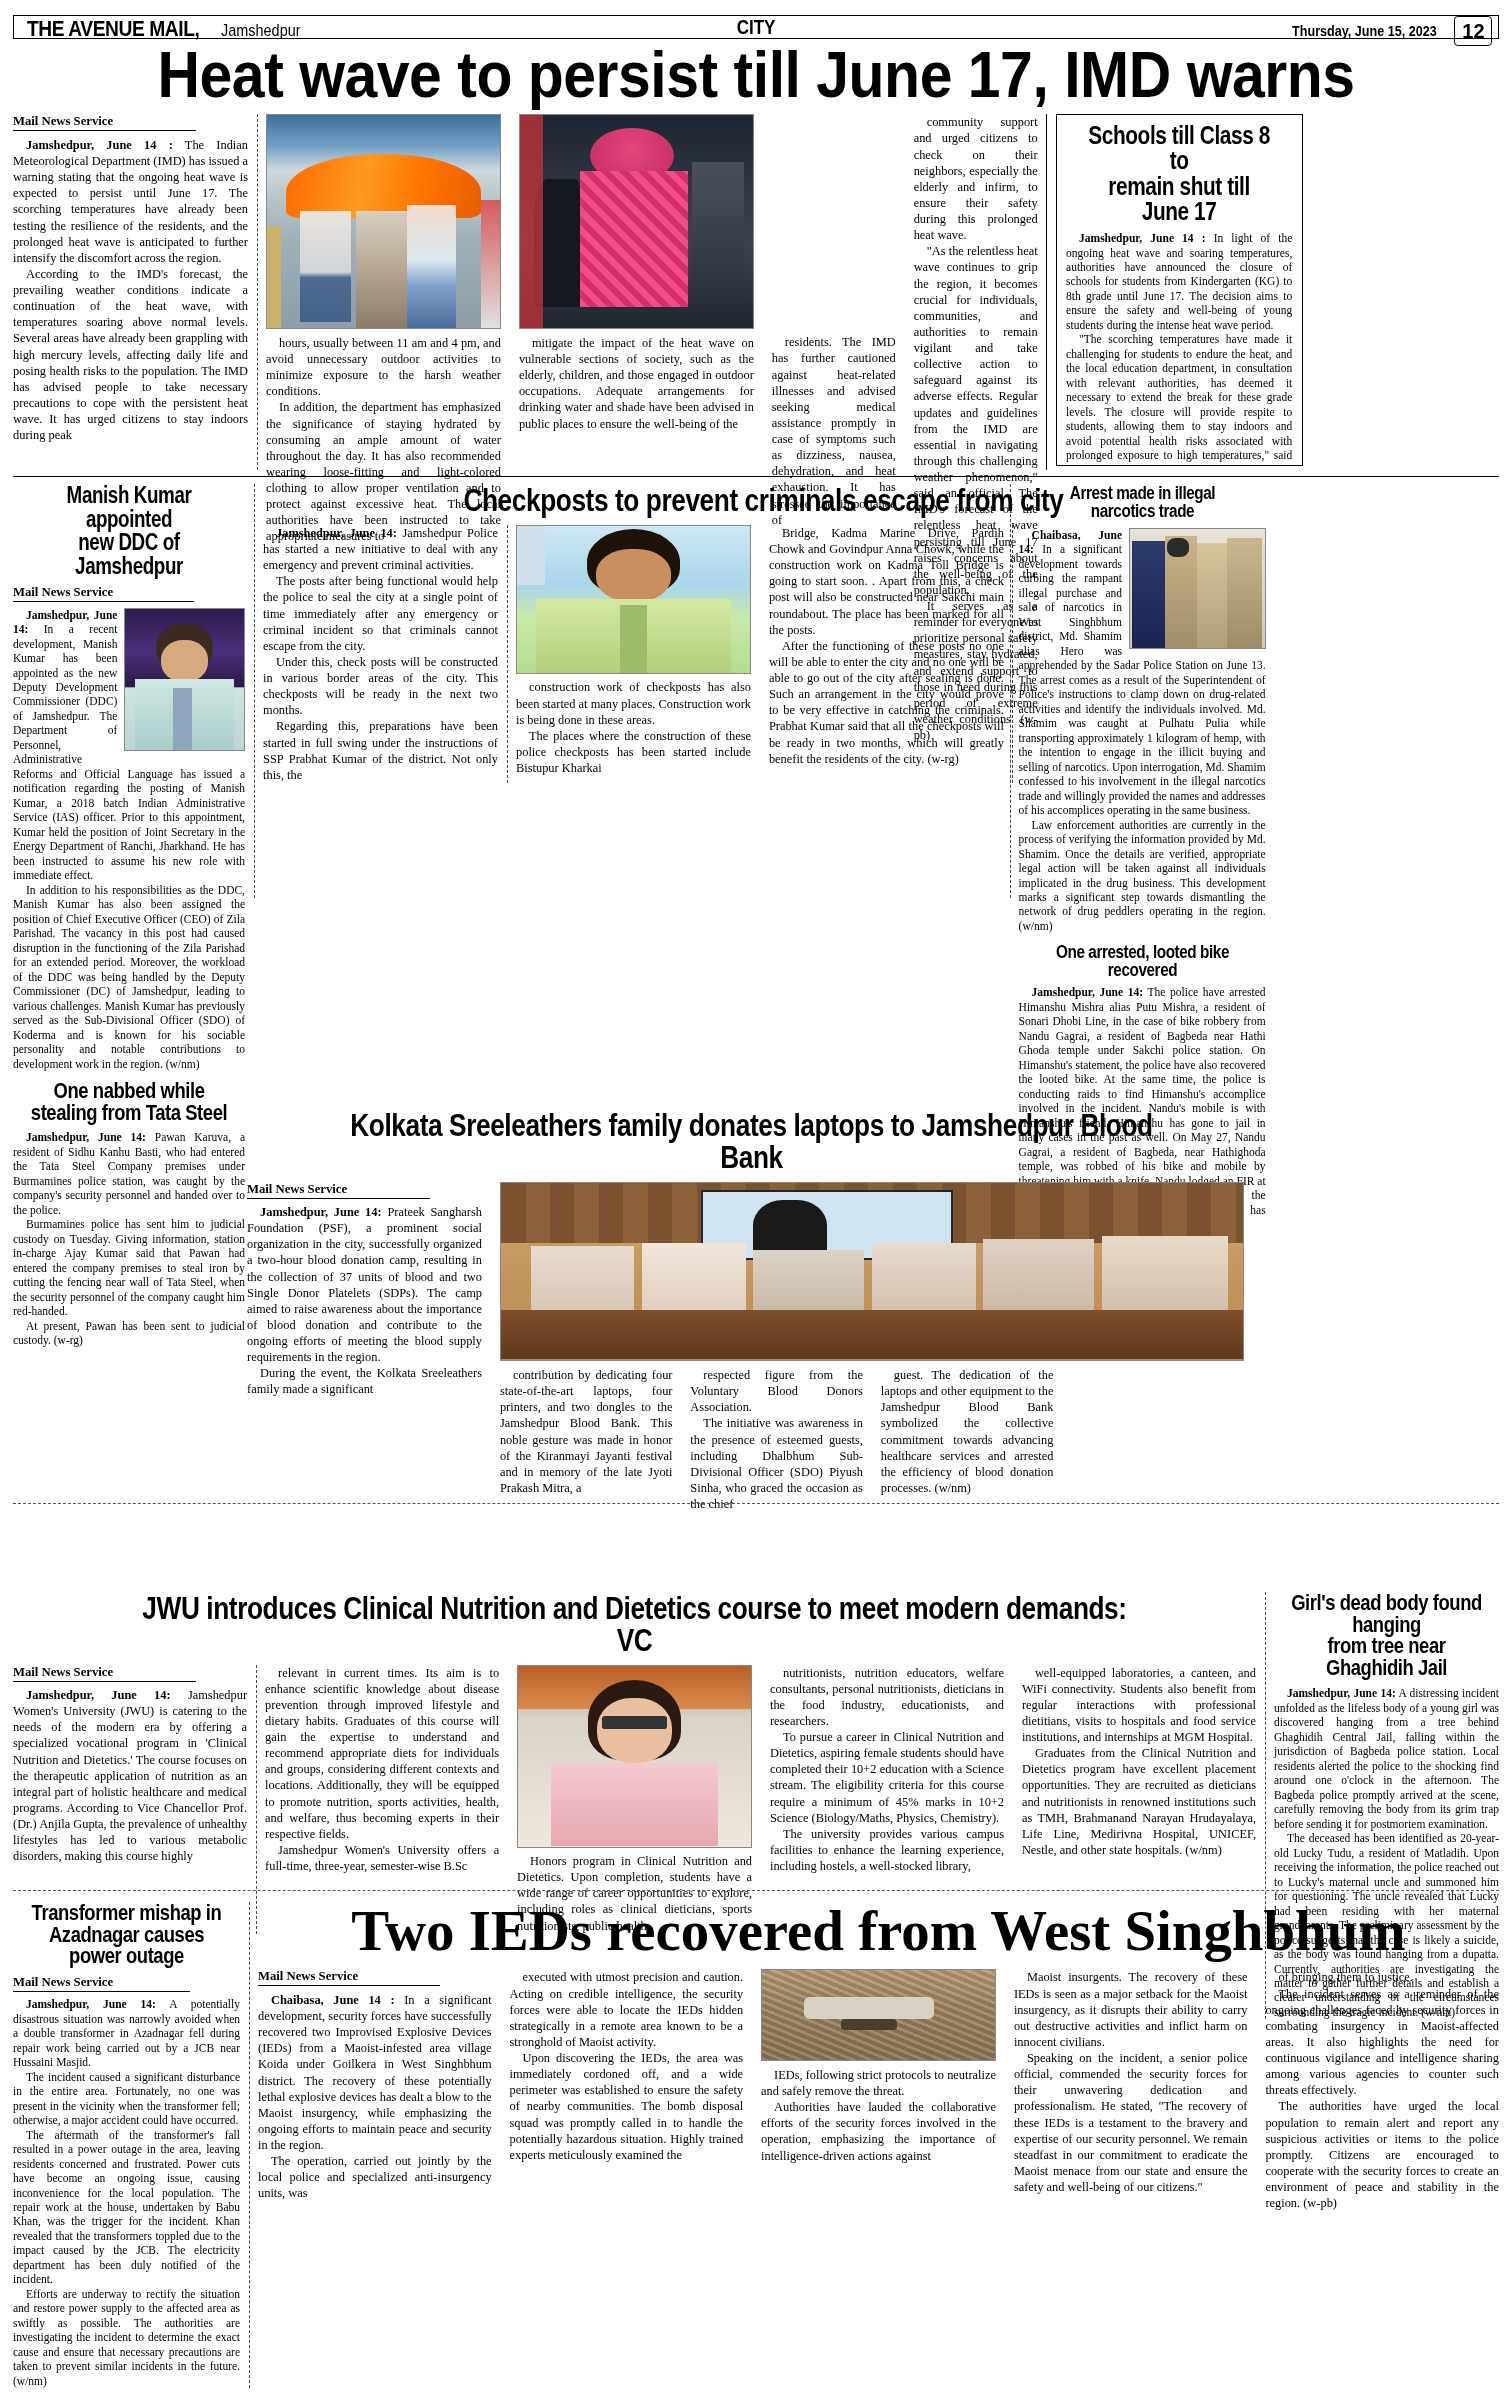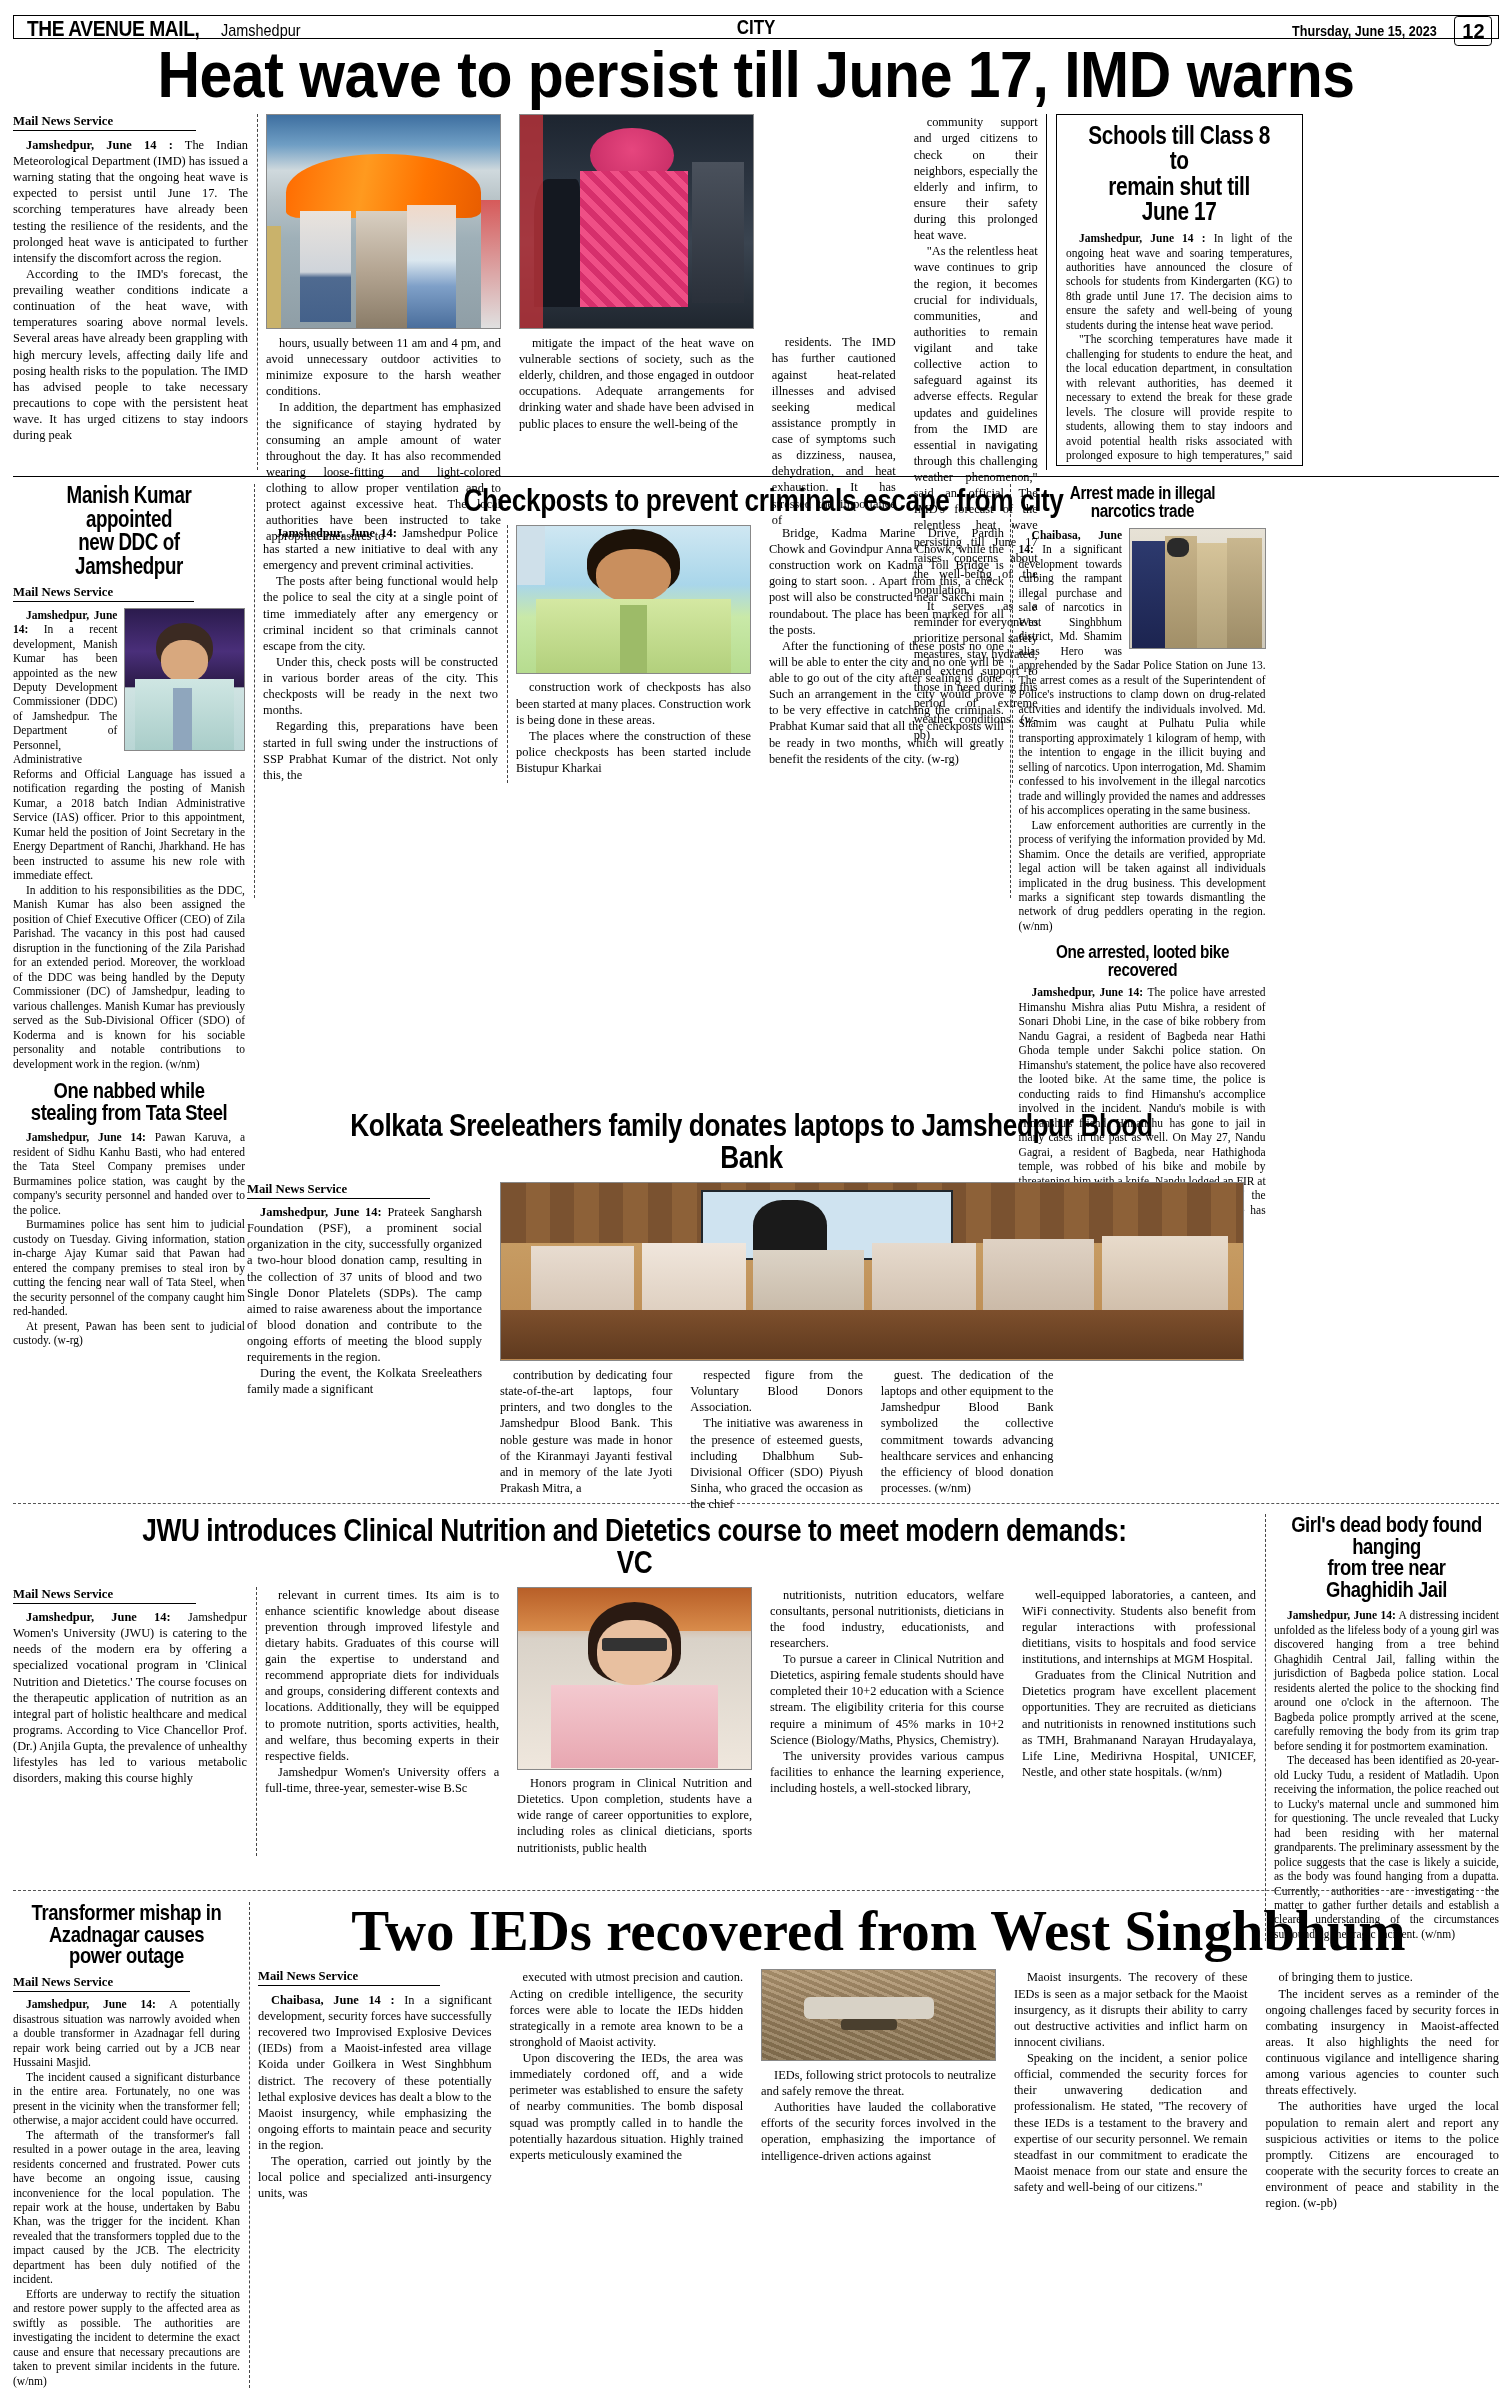--- a/index.html
+++ b/index.html
@@ -319,33 +319,33 @@
           <div class="sep-v" style="border-left:none;"></div>
           <div style="width:175px;">
             <div class="body-txt">
               <p class="first">respected figure from the Voluntary Blood Donors Association.</p>
               <p>The initiative was awareness in the presence of esteemed guests, including Dhalbhum Sub-Divisional Officer (SDO) Piyush Sinha, who graced the occasion as the chief</p>
             </div>
           </div>
           <div class="sep-v" style="border-left:none;"></div>
           <div style="width:175px;">
             <div class="body-txt">
-              <p class="first">guest. The dedication of the laptops and other equipment to the Jamshedpur Blood Bank symbolized the collective commitment towards advancing healthcare services and enhancing the efficiency of blood donation processes. (w/nm)</p>
+              <p class="first">guest. The dedication of the laptops and other equipment to the Jamshedpur Blood Bank symbolized the collective commitment towards advancing healthcare services and arrested the efficiency of blood donation processes. (w/nm)</p>
             </div>
           </div>
           <div class="sep-v" style="border-left:none;"></div>
           <div style="width:175px;"></div>
         </div>
       </div>
     </div>
   </div>
 
   <div style="position:absolute;left:13px;right:13px;top:1503px;border-top:0.9px dashed #555;"></div>
 
-  <div class="row" style="position:absolute;left:13px;top:1514px;width:1486px;">
+  <div class="row" style="position:absolute;left:13px;top:1592px;width:1486px;">
 
     <div style="width:1243px;">
       <div class="hl hl-big" style="margin-bottom:8.5px;">JWU introduces Clinical Nutrition and Dietetics course to meet modern demands: VC</div>
       <div class="row">
         <div style="width:235px;">
           <div class="byline">Mail News Service</div>
           <div class="body-txt">
             <p class="first"><b>Jamshedpur, June 14:</b> Jamshedpur Women's University (JWU) is catering to the needs of the modern era by offering a specialized vocational program in 'Clinical Nutrition and Dietetics.' The course focuses on the therapeutic application of nutrition as an integral part of holistic healthcare and medical programs. According to Vice Chancellor Prof. (Dr.) Anjila Gupta, the prevalence of unhealthy lifestyles has led to various metabolic disorders, making this course highly</p>
           </div>
         </div>

